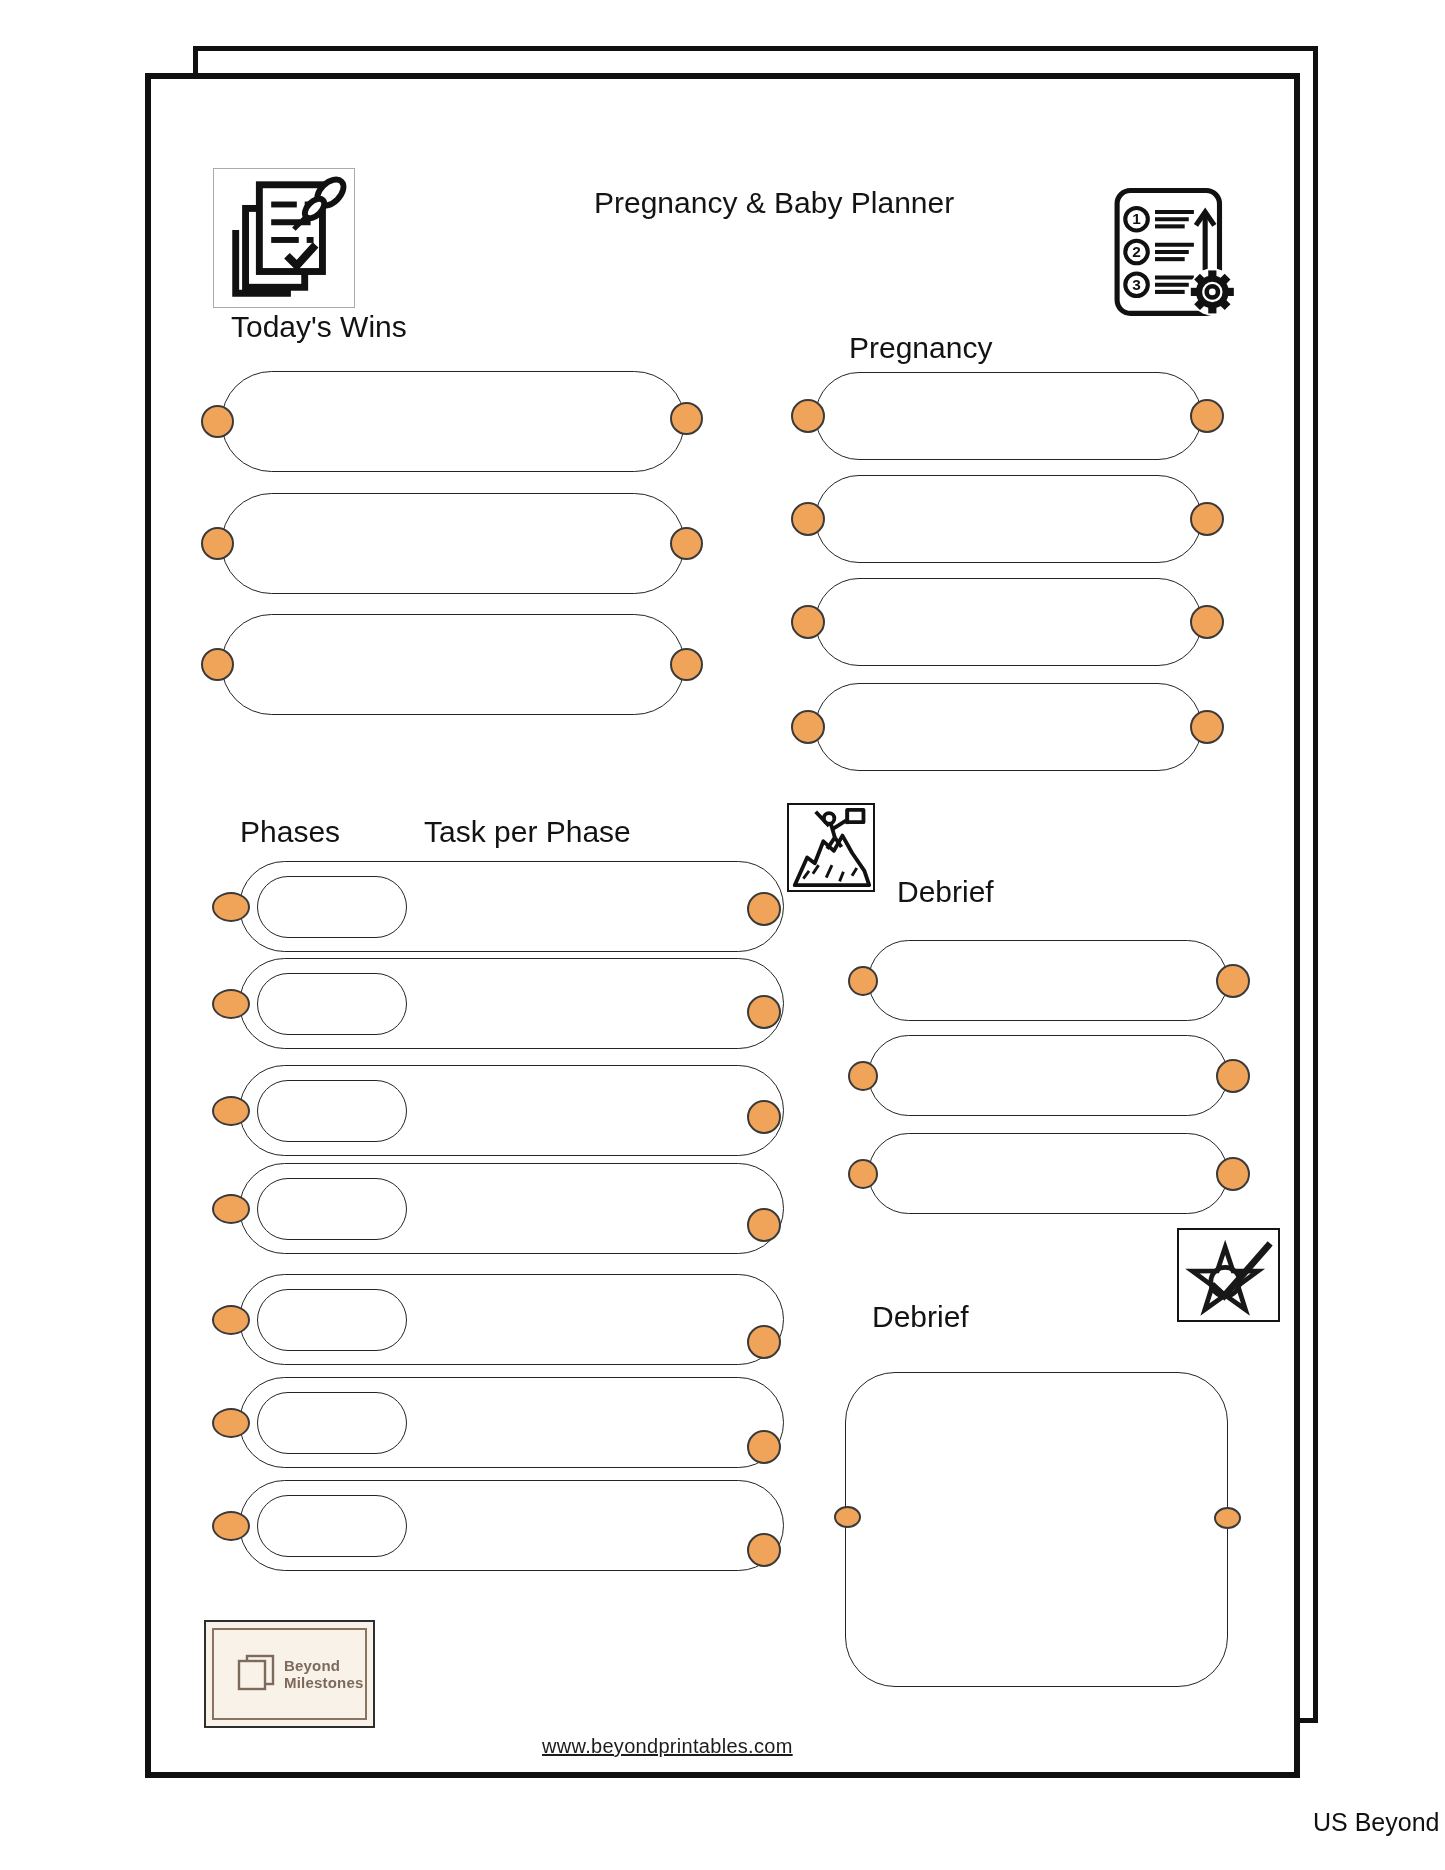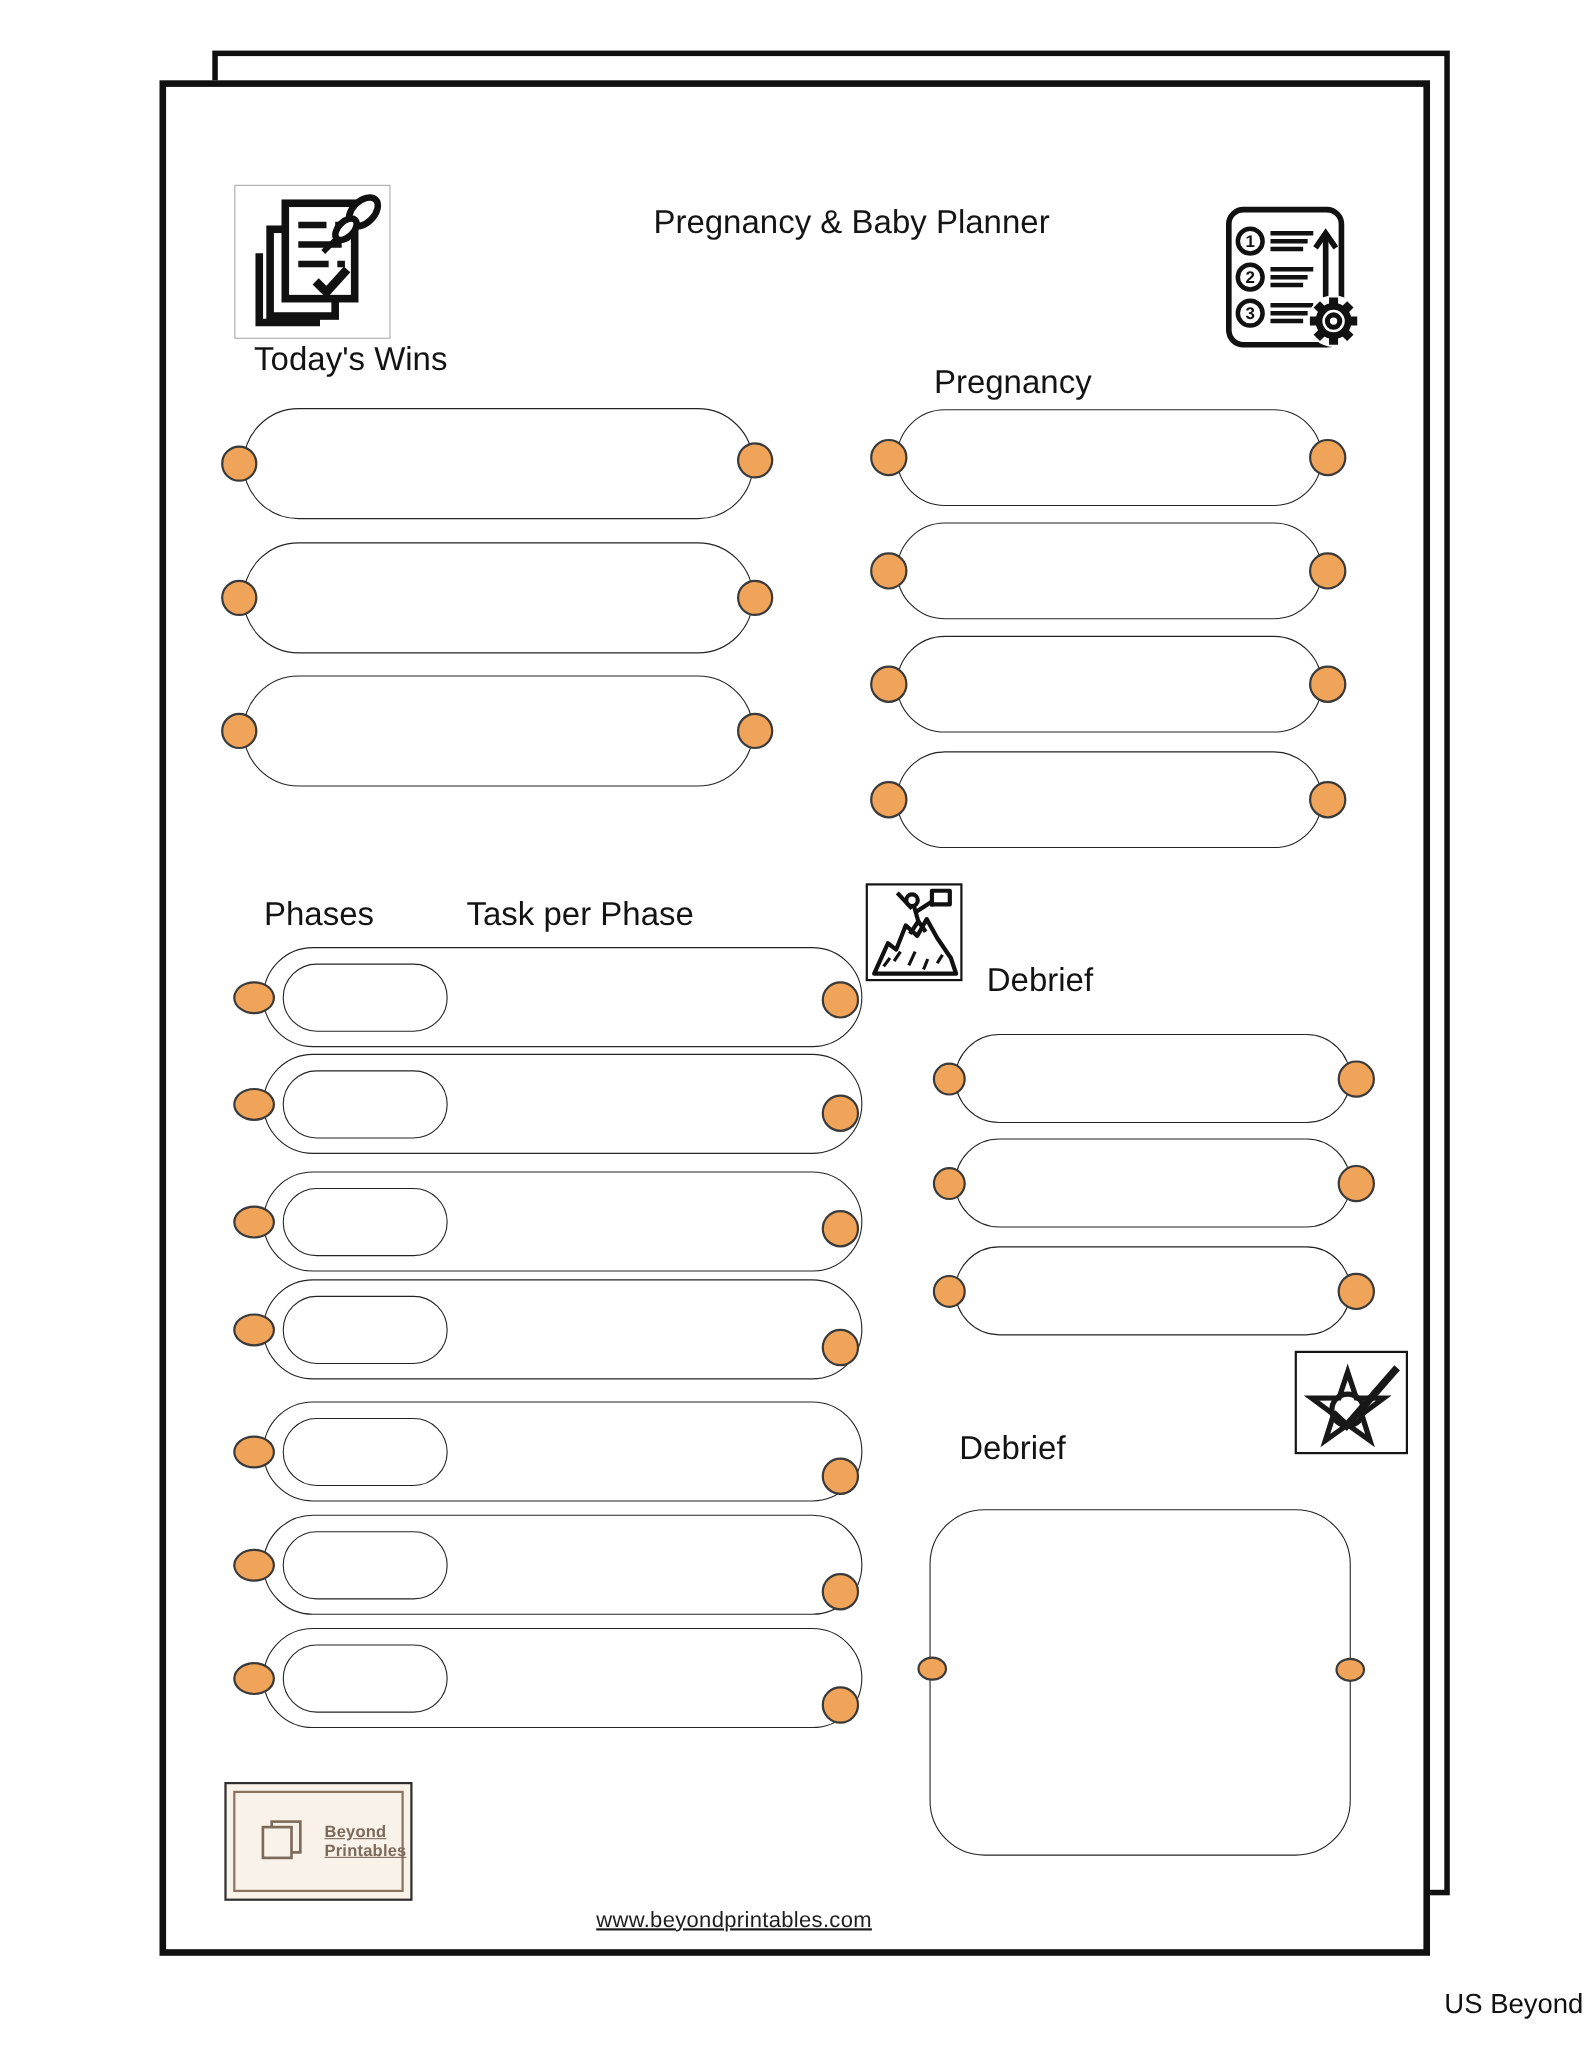--- a/index.html
+++ b/index.html
@@ -17,21 +17,21 @@
   .dot{position:absolute;background:var(--accent,#F0A45A);border:2px solid var(--dot-border,#333);border-radius:50%;box-sizing:border-box;z-index:4;}
   .iconbox{position:absolute;box-sizing:border-box;background:#fff;z-index:5;}
   .checklist-box{left:213px;top:168px;width:142px;height:140px;border:1px solid #ababab;}
   .numlist-box{left:1113px;top:186px;width:128px;height:134px;border:none;}
   .mountain-box{left:787px;top:803px;width:88px;height:89px;border:2px solid #141414;}
   .star-box{left:1177px;top:1228px;width:103px;height:94px;border:2px solid #141414;}
   .debrief-box{position:absolute;left:845px;top:1372px;width:383px;height:315px;border:1.4px solid #242424;border-radius:50px;background:#fff;box-sizing:border-box;z-index:2;}
   .logo-box{position:absolute;left:204px;top:1620px;width:171px;height:108px;background:var(--logo-bg,#F9F2E8);border:2px solid #2e2e2e;box-sizing:border-box;z-index:5;}
   .logo-inner{position:absolute;left:6px;top:6px;right:6px;bottom:6px;border:2px solid #8b7361;display:flex;align-items:center;}
   .logo-mark{margin-left:20px;flex:0 0 auto;}
-  .logo-text{margin-left:17px;font-size:15px;line-height:17px;font-weight:bold;color:var(--logo-brown,#7C6A5A);letter-spacing:.2px;text-decoration:underline;}
+  .logo-text{margin-left:6px;font-size:15px;line-height:17px;font-weight:bold;color:var(--logo-brown,#7C6A5A);letter-spacing:.2px;}
   .footer-url{position:absolute;left:542px;top:1734px;font-size:20px;line-height:24px;color:#1c1c1c;text-decoration:underline;letter-spacing:.3px;white-space:nowrap;z-index:6;}
   .us-letter{position:absolute;left:1313px;top:1808px;font-size:25px;line-height:28px;color:#111;white-space:nowrap;}
   svg{display:block;}
 </style>
 </head>
 <body>
 
 <div class="canvas">
 
   <div class="page back-page"></div>
@@ -149,21 +149,21 @@
   <div class="logo-box">
     <div class="logo-inner">
       <div class="logo-mark">
         <svg width="44" height="44" viewBox="0 0 44 44" fill="#F9F2E8" stroke="#7C6A5A" stroke-width="2.4">
           <rect x="13" y="4" width="26" height="28"></rect>
           <rect x="5" y="9" width="26" height="28"></rect>
         </svg>
       </div>
       <div class="logo-text">
         <div>Beyond</div>
-        <div>Printables</div>
+        <div>Milestones</div>
       </div>
     </div>
   </div>
 
   <div class="footer-url">www.beyondprintables.com</div>
   <div class="us-letter">US Beyond</div>
 
 <div class="pill" style="left: 221px; top: 371px; width: 464px; height: 101px;"></div>
     <div class="dot" style="left: 200.5px; top: 405px; width: 33px; height: 33px;"></div>
     <div class="dot" style="left: 669.5px; top: 401.5px; width: 33px; height: 33px;"></div>

